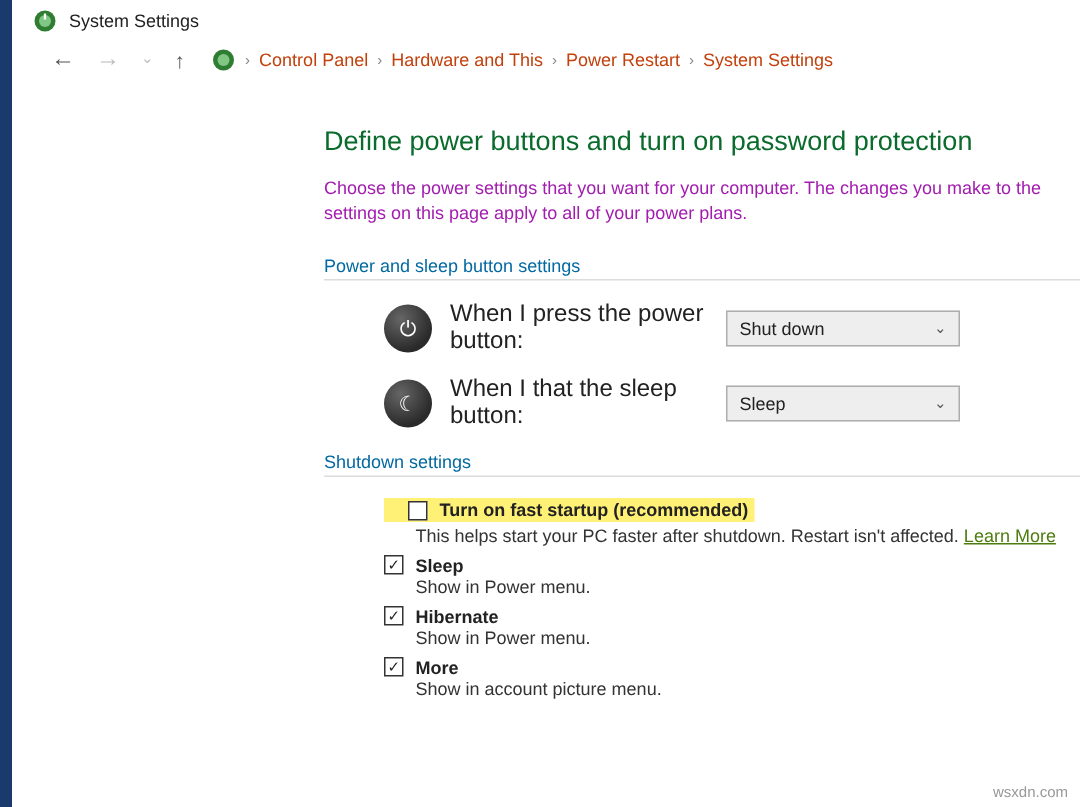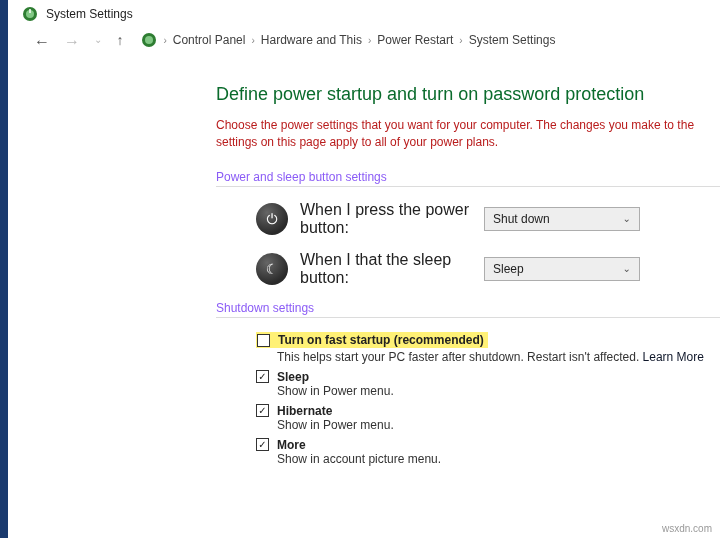--- a/index.html
+++ b/index.html
@@ -30,43 +30,43 @@
     .nav-arrows { display: flex; align-items: center; gap: 14px; }
     .nav-arrow { color: #555; font-size: 16px; line-height: 1; cursor: pointer; }
     .nav-arrow.disabled { color: #bbb; cursor: default; }
     .up-arrow { color: #555; font-size: 14px; }
     .breadcrumb {
       display: flex;
       align-items: center;
       gap: 6px;
       margin-left: 6px;
     }
-    .crumb { color: #404040; cursor: pointer; }
+    .crumb { color: #c2410c; cursor: pointer; }
     .chev { color: #888; font-size: 10px; }
     .app-icon-sm svg { display: block; }
 
     .content {
       padding: 30px 0 0 216px;
     }
     h1.main-heading {
       color: #0a6b2c;
       font-weight: 400;
       font-size: 18px;
       margin-bottom: 12px;
     }
     .subtext {
       font-size: 12px;
       line-height: 1.45;
-      color: #b91c1c;
+      color: #a21caf;
       margin-bottom: 18px;
       max-width: 520px;
     }
     .section-heading {
       font-size: 12px;
-      color: #8b5cf6;
+      color: #0369a1;
       margin-bottom: 2px;
     }
     .sep {
       border: none;
       border-top: 1px solid #dcdcdc;
       margin: 2px 0 14px 0;
       width: 520px;
     }
     .button-row {
       display: flex;
@@ -106,25 +106,25 @@
       font-size: 10px;
       background: #fff;
       cursor: pointer;
       flex-shrink: 0;
     }
     .chk-label { font-weight: 700; font-size: 12px; }
     .chk-sub { margin-left: 21px; font-size: 12px; color: #333; }
     .highlight {
       background: #fff176;
       display: inline-flex;
-      padding: 1px 4px 1px 1px;
+      padding: 1px 4px 1px 16px;
       align-items: flex-end;
       gap: 8px;
     }
-    .link { color: #0f172a; cursor: pointer; }
+    .link { color: #4d7c0f; text-decoration: underline; cursor: pointer; }
     .watermark {
       position: absolute;
       bottom: 4px; right: 8px;
       color: #999; font-size: 10px; margin-left: 44px;
     }
     .left-edge {
       position: absolute;
       left: 0; top: 0; bottom: 0;
       width: 8px;
       background: #1a3a6e;
@@ -165,21 +165,21 @@
     <span class="chev">›</span>
     <span class="crumb">Hardware and This</span>
     <span class="chev">›</span>
     <span class="crumb">Power Restart</span>
     <span class="chev">›</span>
     <span class="crumb">System Settings</span>
   </div>
 </div>
 
 <div class="content">
-  <h1 class="main-heading">Define power startup and turn on password protection</h1>
+  <h1 class="main-heading">Define power buttons and turn on password protection</h1>
   <p class="subtext">Choose the power settings that you want for your computer. The changes you make to the settings on this page apply to all of your power plans.</p>
 
   <div class="section-heading">Power and sleep button settings</div>
   <hr class="sep">
 
   <div class="button-row">
     <div class="circle-icon">
         <span class="inner">⏻</span>
       </div>
     <div class="row-label">When I press the power button:</div>

